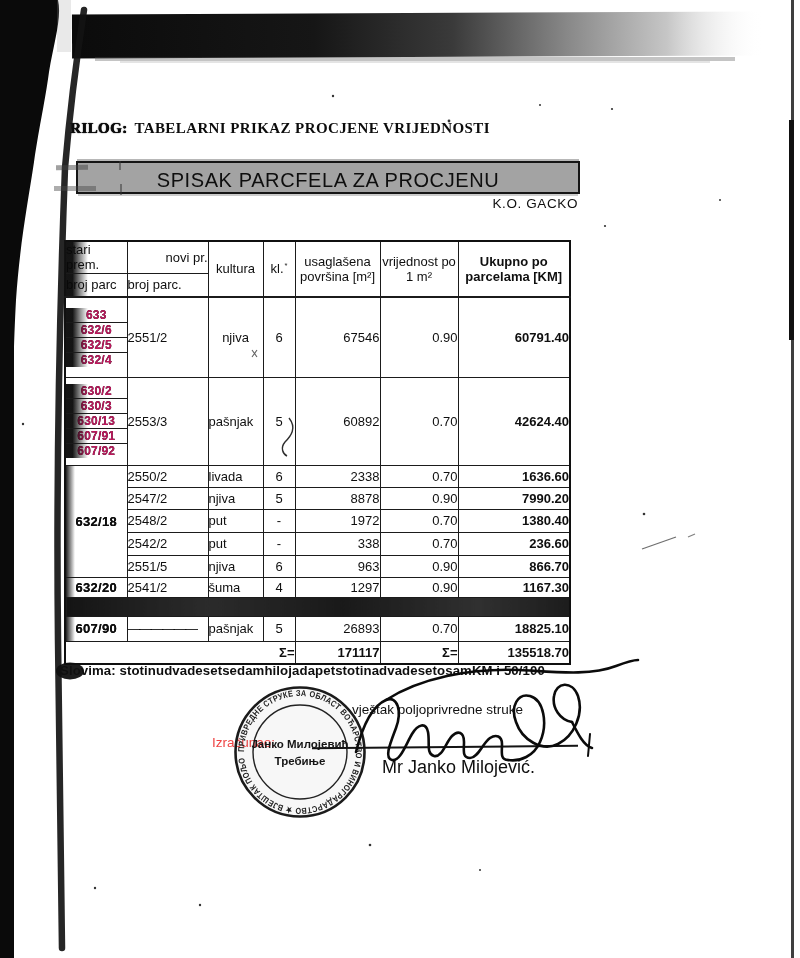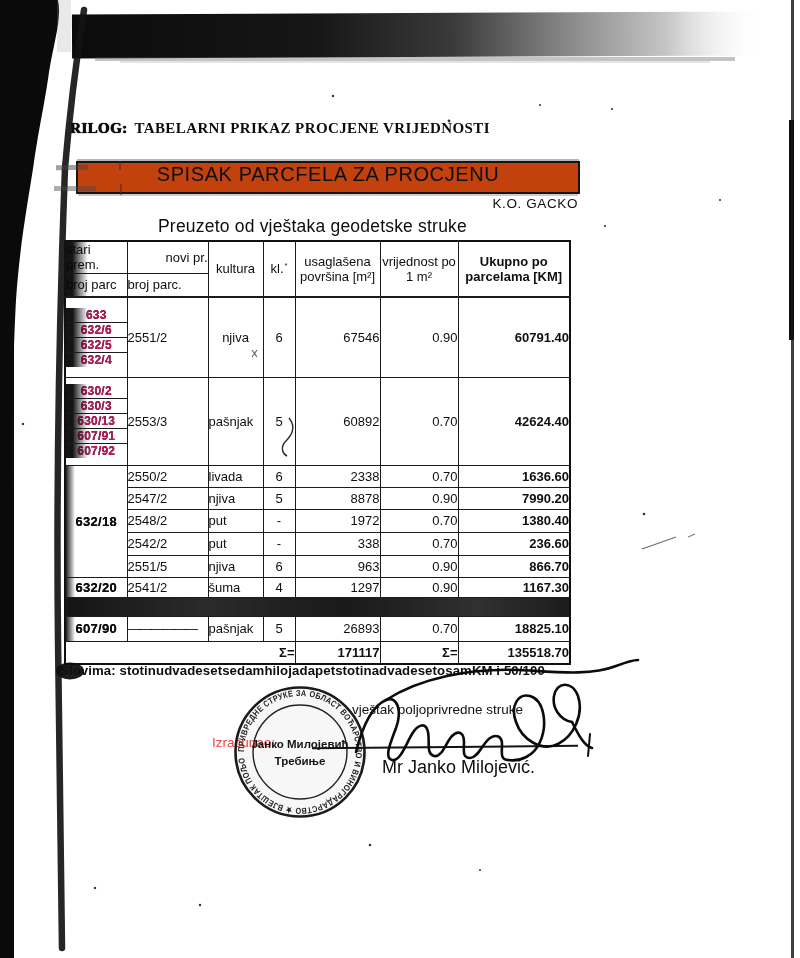--- a/index.html
+++ b/index.html
@@ -12,22 +12,22 @@
 
   
   #prilog-heading{
     position:absolute;left:70px;top:120px;
     font-family:"Liberation Serif",serif;font-weight:700;
     font-size:15px;letter-spacing:.4px;color:#0c0c0c;white-space:nowrap;
   }
   #prilog-heading .prefix{margin-right:7px;text-shadow:0 0 1.2px #000,0.5px 0 0 #000;}
   #title-box{
     position:absolute;left:76px;top:161px;width:500px;height:29px;
-    border:2px solid #151515;display:flex;align-items:flex-start;justify-content:center;
-    font-size:20px;letter-spacing:.6px;color:#0e0e0e;background:#c2410c;
+    border:2px solid #151515;display:flex;align-items:flex-end;justify-content:center;
+    font-size:20px;letter-spacing:.6px;color:#0e0e0e;background:#a3a3a3;
     box-shadow:0 -3px 0 -1px rgba(50,50,50,.35), 0 4px 0 -2px rgba(70,70,70,.28);
   }
   #region-label{
     position:absolute;left:420px;top:196px;width:158px;text-align:right;
     font-size:13.5px;letter-spacing:.6px;color:#101010;
   }
   #subtitle{
     position:absolute;left:158px;top:216px;
     font-size:17.5px;letter-spacing:.2px;color:#0d0d0d;
   }
@@ -127,21 +127,20 @@
   <div id="prilog-heading">
     <span class="prefix">RILOG:</span><span>TABELARNI PRIKAZ PROCJENE VRIJEDNOSTI</span>
   </div>
 
   <div id="title-box">
     <span>SPISAK PARCFELA ZA PROCJENU</span>
   </div>
 
   <div id="region-label">K.O. GACKO</div>
 
-  <div id="subtitle">Preuzeto od vještaka geodetske struke</div>
 
   <table id="valuation-table">
     <colgroup>
       <col style="width:62px">
         <col style="width:81px">
         <col style="width:55px">
       <col style="width:32px">
         <col style="width:85px">
         <col style="width:78px">
         <col style="width:112px">

